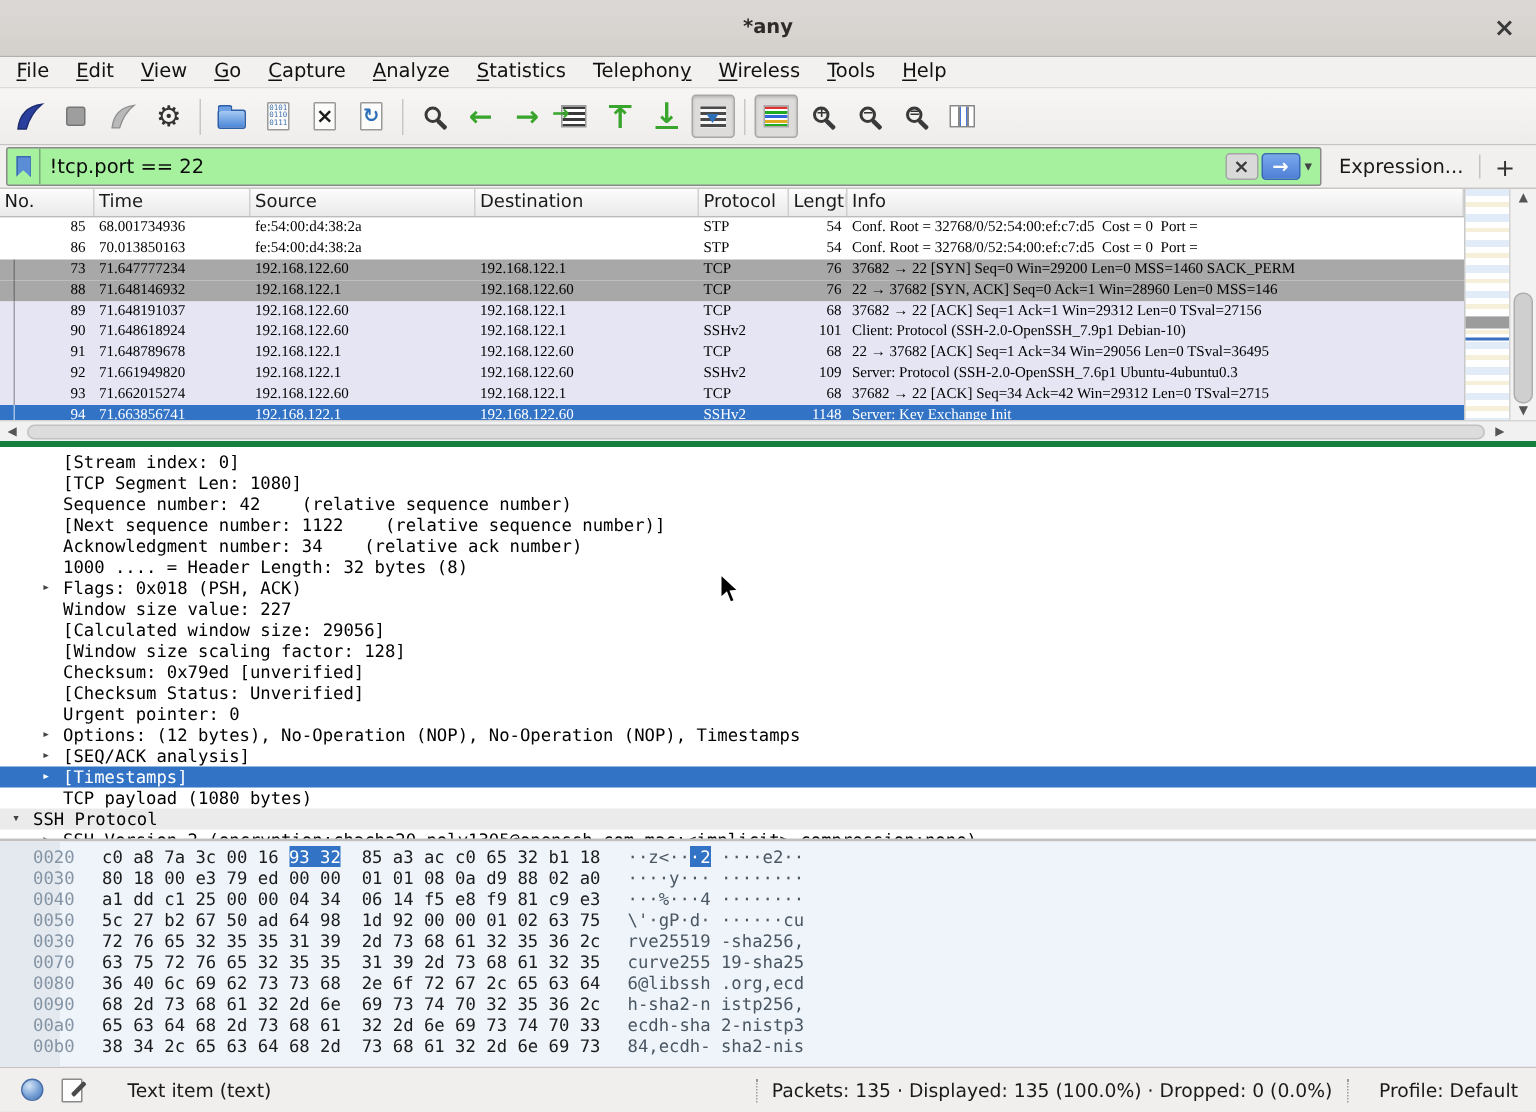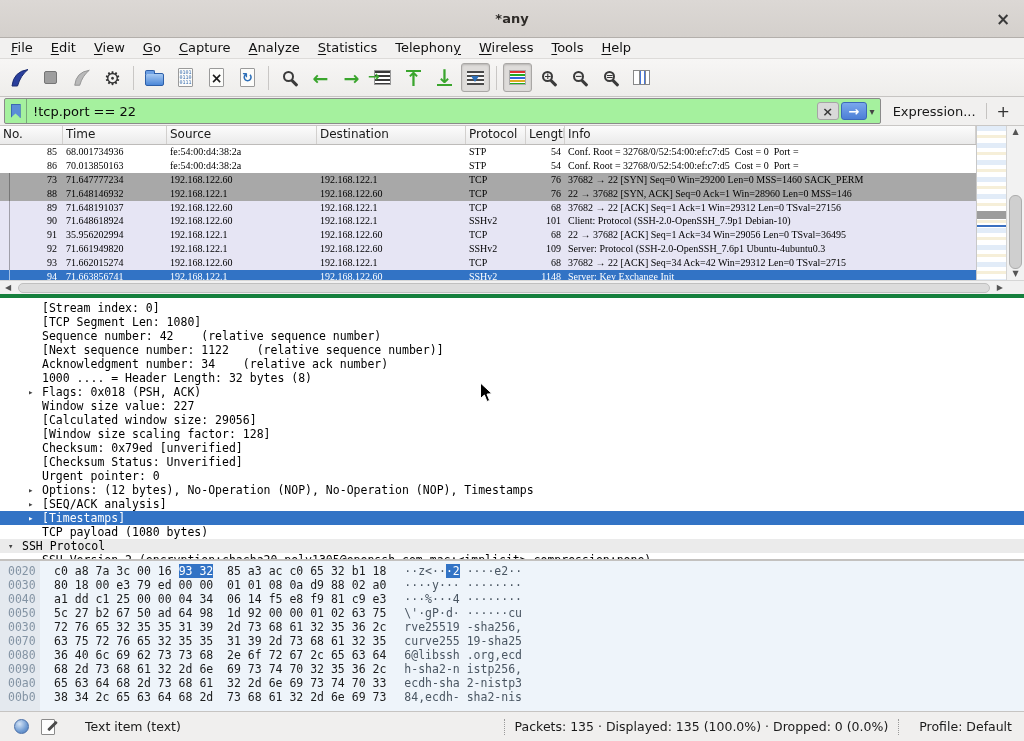--- a/index.html
+++ b/index.html
@@ -119,21 +119,21 @@
   .d-arrow { width:16px; flex:0 0 auto; font-size:9px; color:#444; text-align:left; padding-left:2px; }
   .d-text { white-space:pre;text-align:right; }
   .d-line.selected { background:var(--sel); color:#fff; }
   .d-line.selected .d-arrow { color:#fff; }
   .d-line.shaded { background:#ebebeb; }
 
   
   .hexpane { height:150px; flex:0 0 auto; background:var(--hex-bg); overflow:hidden; position:relative;
     font-family:"DejaVu Sans Mono","Liberation Mono",monospace; font-size:11.5px; padding-top:3px; }
   .hexpane::before { content:''; position:absolute; left:0; top:0; bottom:0; width:40px; background:#e4e9ef; }
-  .hx-row { height:14px; line-height:14px; display:flex; position:relative; }
+  .hx-row { height:14px; line-height:14px; display:flex; position:relative;padding-left:14px; }
   .hx-off { width:40px; flex:0 0 auto; color:#8494a4; padding-left:8px; white-space:pre; }
   .hx-hex { margin-left:14px; white-space:pre; color:#1c1c1c; }
   .hx-ascii { margin-left:18px; white-space:pre; color:#4a5662; }
   .hx-mark { background:var(--sel); color:#fff; }
 
   
   .statusbar { height:28px; flex:1; background:#f0efee; border-top:1px solid #c6c4c2; display:flex; align-items:center;
     font-size:12.5px; color:#1a1a1a; padding:0 8px; }
   .sbdot { width:15px; height:15px; border-radius:50%; border:1px solid #4a6fa8; margin:0 6px 0 6px;
     background:radial-gradient(circle at 35% 30%,#d5e4f6,#6f9bd2 60%,#4a78b8); }
@@ -334,21 +334,21 @@
               <span class="c num">90</span>
               <span class="c">71.648618924</span>
               <span class="c">192.168.122.60</span>
               <span class="c">192.168.122.1</span>
               <span class="c">SSHv2</span>
               <span class="c len">101</span>
               <span class="c">Client: Protocol (SSH-2.0-OpenSSH_7.9p1 Debian-10)</span>
             </div>
             <div class="pl-row v-lavender related">
               <span class="c num">91</span>
-              <span class="c">35.956202994</span>
+              <span class="c">71.648789678</span>
               <span class="c">192.168.122.1</span>
               <span class="c">192.168.122.60</span>
               <span class="c">TCP</span>
               <span class="c len">68</span>
               <span class="c">22 → 37682 [ACK] Seq=1 Ack=34 Win=29056 Len=0 TSval=36495</span>
             </div>
             <div class="pl-row v-lavender related">
               <span class="c num">92</span>
               <span class="c">71.661949820</span>
               <span class="c">192.168.122.1</span>

